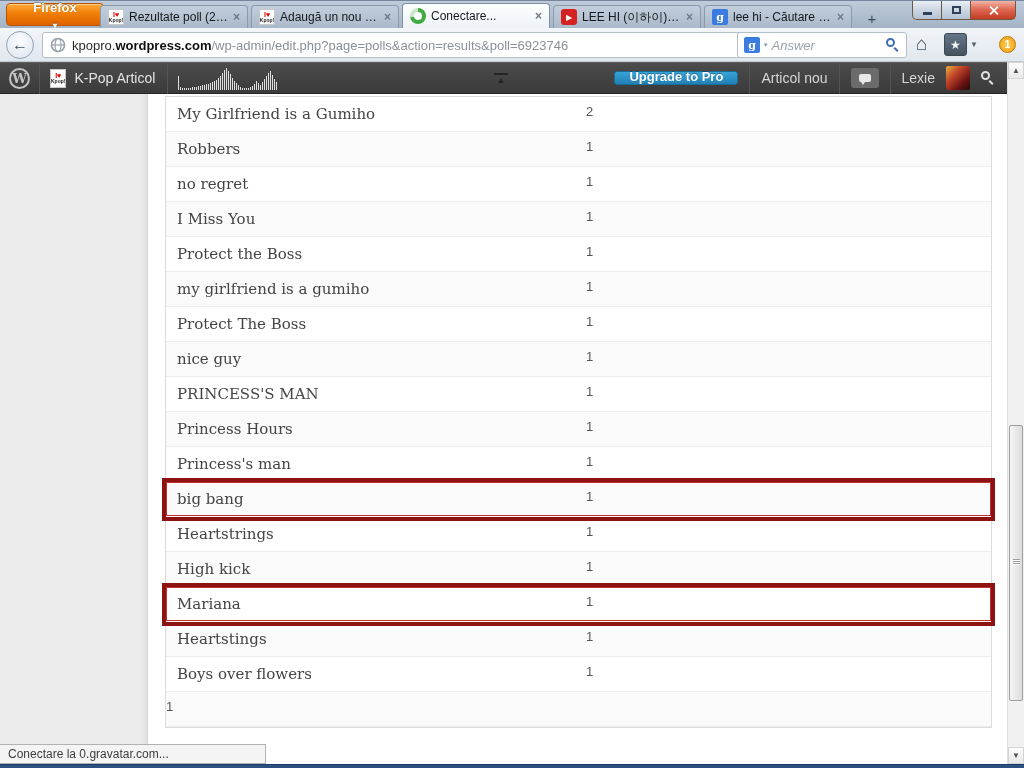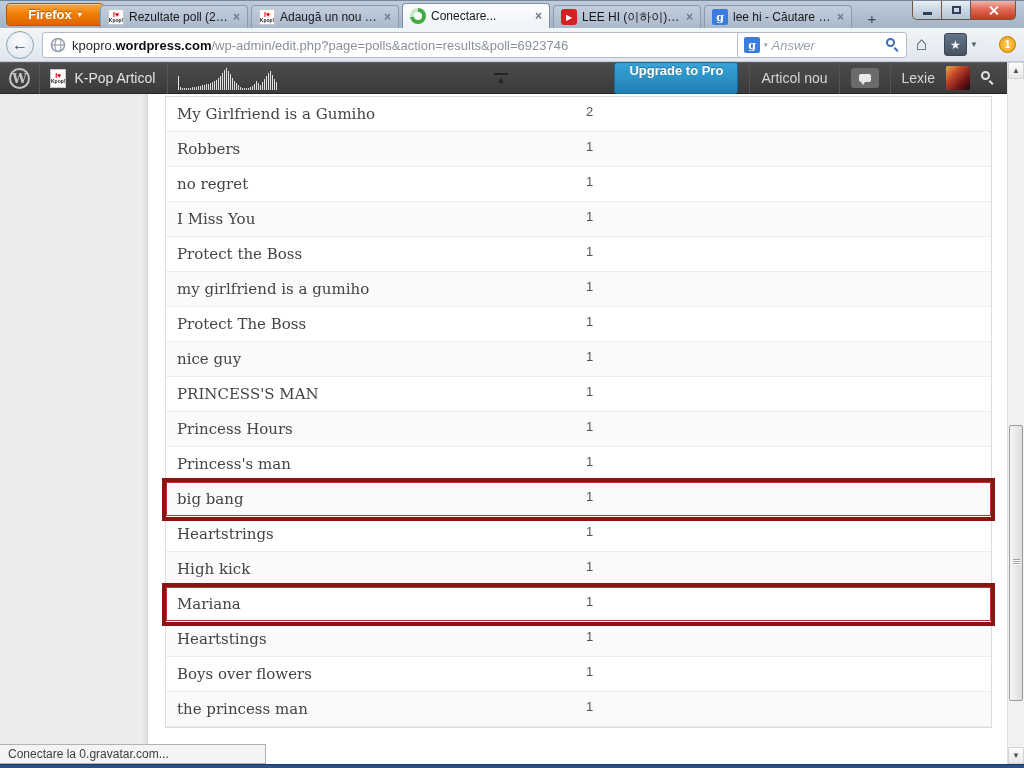--- a/index.html
+++ b/index.html
@@ -8,21 +8,21 @@
 
   .window { position:relative; width:1024px; height:768px; overflow:hidden; background:#fff; }
 
   
   .titlebar { position:absolute; left:0; top:0; width:1024px; height:28px;
     background:linear-gradient(#bfcbd9,#a4b4c5); border-top:1px solid #75869c; }
   .ff-btn { position:absolute; left:6px; top:2px; width:98px; height:23px;
     background:linear-gradient(#ffab3c,#f07e07 45%,#e06300);
     border:1px solid #b85400; border-radius:4px; color:#fff; font-size:13px; font-weight:bold;
     text-shadow:0 -1px 1px rgba(0,0,0,.35); display:flex; align-items:center; justify-content:center; gap:6px;
-    box-shadow:inset 0 1px 0 rgba(255,255,255,.4); }
+    box-shadow:inset 0 1px 0 rgba(255,255,255,.4);flex-direction:column; }
   .ff-btn .caret { font-size:8px; }
   .tabs { position:absolute; left:100px; bottom:0; height:25px; display:flex; align-items:flex-end; }
   .tab { width:148px; height:23px; margin-right:3px; display:flex; align-items:center; gap:5px;
     padding:0 7px; border:1px solid #8b9bad; border-bottom:none; border-radius:4px 4px 0 0;
     background:linear-gradient(#c2cedc,#aab9ca); font-size:12px; color:#15191e; overflow:hidden; white-space:nowrap; }
   .tab.active { height:25px; background:linear-gradient(#fdfefe,#eef2f7); border-color:#7d8fa3; }
   .tab .title { overflow:hidden; text-overflow:ellipsis; flex:1; }
   .tab .tab-close { color:#6d7988; font-size:12px; font-weight:bold; line-height:10px; }
   .newtab { width:30px; height:20px; margin-left:2px; border-radius:3px 3px 0 0;
     display:flex; align-items:center; justify-content:center; font-size:15px; color:#3c4a5c; }
@@ -91,23 +91,23 @@
     display:flex; align-items:center; justify-content:center; font-family:"DejaVu Serif",serif;
     font-size:13px; color:#c4c4c4; font-weight:bold; }
   .ab-favicon { width:19px; height:19px; margin:0 8px 0 10px; }
   .ab-site { font-size:14px; color:#e3e3e3; padding-right:12px; }
   .sparkline { display:flex; align-items:flex-end; gap:1px; height:24px; margin:0 10px; }
   .sparkline .bar { width:1px; background:#e0e0e0; }
   .collapse { position:absolute; left:494px; top:10px; width:14px; }
   .collapse .bar { height:2px; background:#242424; margin-bottom:2px; }
   .collapse .tri { color:#242424; font-size:9px; line-height:7px; text-align:center; }
   .ab-right { position:absolute; right:12px; top:0; height:100%; display:flex; align-items:center; gap:11px; }
-  .upgrade-btn { height:32px; padding:0 14px; background:linear-gradient(#39a3d7,#2080b4);
+  .upgrade-btn { height:14px; padding:0 14px; background:linear-gradient(#39a3d7,#2080b4);
     border:1px solid #176c99; border-radius:3px; color:#fff; font-size:13px; font-weight:bold;
-    display:flex; align-items:flex-start; text-shadow:0 -1px 0 rgba(0,0,0,.3); }
+    display:flex; align-items:flex-end; text-shadow:0 -1px 0 rgba(0,0,0,.3); }
   .ab-link { font-size:14px; color:#d6d6d6; }
   .ab-vsep { width:1px; height:32px; background:#2a2a2a; border-right:1px solid #545454; }
   .comment-btn { width:28px; height:20px; background:#6b6b6b; border-radius:3px; position:relative;
     display:flex; align-items:center; justify-content:center; }
   .bubble { width:12px; height:8px; background:#e8e8e8; border-radius:2px; position:relative; }
   .bubble:after { content:""; position:absolute; left:2px; top:8px; border:3px solid transparent; border-top-color:#e8e8e8; border-left-width:2px; border-right-width:2px; }
   .avatar { width:24px; height:24px; border-radius:2px;
     background:linear-gradient(135deg,#e8b23c 0%,#c2452a 35%,#6e1414 70%,#1c0b06 100%); }
   .magnifier.white .lens { border-color:#e3e3e3; } .magnifier.white .handle { background:#e3e3e3; }
 
@@ -424,21 +424,20 @@
           <div class="cell-answer">Heartstings</div>
           <div class="cell-votes">1</div>
         </div>
 
         <div class="row">
           <div class="cell-answer">Boys over flowers</div>
           <div class="cell-votes">1</div>
         </div>
 
         <div class="row alt">
-          <div class="cell-answer">the princess man</div>
           <div class="cell-votes">1</div>
         </div>
       </div>
   </div>
 
   <div class="scrollbar">
     <div class="sb-btn sb-up">
       <span>▲</span>
     </div>
     <div class="sb-thumb">

